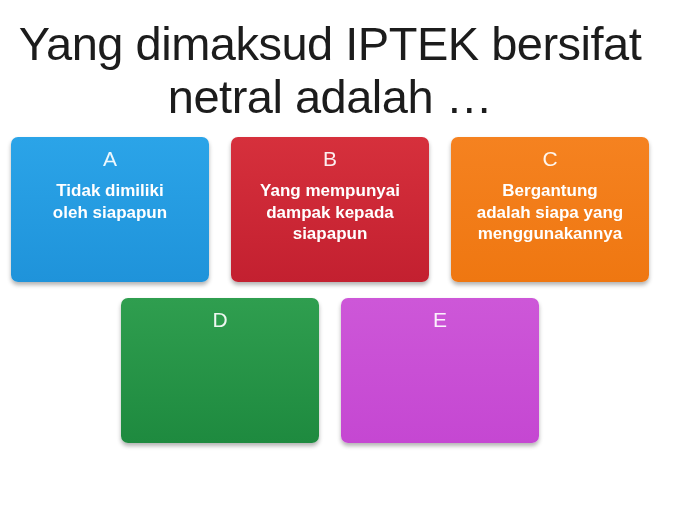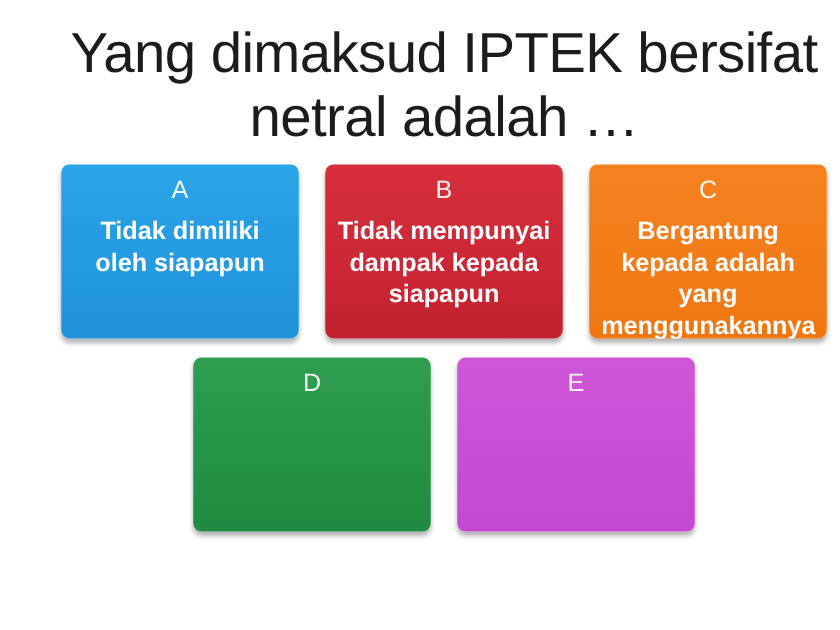--- a/index.html
+++ b/index.html
@@ -13,21 +13,21 @@
     font-family: "Liberation Sans", sans-serif;
     overflow: hidden;
   }
   .quiz-root {
     position: relative;
     width: 700px;
     height: 525px;
     box-sizing: border-box;
     display: flex;
     flex-direction: column;
-    align-items: flex-end;
+    align-items: flex-start;
   }
   .question {
     width: 660px;
     margin-top: 18px;
     text-align: center;
     font-size: 47px;
     line-height: 1.12;
     color: #1c1c1c;
     font-weight: 400;
     letter-spacing: -0.5px;
@@ -61,21 +61,21 @@
   }
   .card .letter {
     font-size: 21px;
     font-weight: 400;
     line-height: 1.1;
     margin-top: 2px;
     color: rgba(255,255,255,0.92);
   }
   .card .text {
     margin-top: 10px;
-    font-size: 21px;
+    font-size: 17px;
     font-weight: bold;
     line-height: 1.25;
     text-align: center;
     width: 100%;
     white-space: pre-line;
   }
   .card-a { background: linear-gradient(180deg, #2ba4e8 0%, #1f93da 100%); }
   .card-b { background: linear-gradient(180deg, #d6303c 0%, #c32030 100%); }
   .card-c { background: linear-gradient(180deg, #f58220 0%, #ef7711 100%); }
   .card-d { background: linear-gradient(180deg, #2f9e4f 0%, #1e8a3f 100%); }
@@ -93,29 +93,29 @@
     <div class="row">
 
       <div class="card card-a">
         <div class="letter">A</div>
         <div class="text">Tidak dimiliki
 oleh siapapun</div>
       </div>
 
       <div class="card card-b">
         <div class="letter">B</div>
-        <div class="text">Tidak mempunyai
+        <div class="text">Yang mempunyai
 dampak kepada
 siapapun</div>
       </div>
 
       <div class="card card-c">
         <div class="letter">C</div>
         <div class="text">Bergantung
-kepada adalah yang
+adalah siapa yang
 menggunakannya</div>
       </div>
 
     </div>
 
     <div class="row">
 
       <div class="card card-d">
         <div class="letter">D</div>
       </div>

